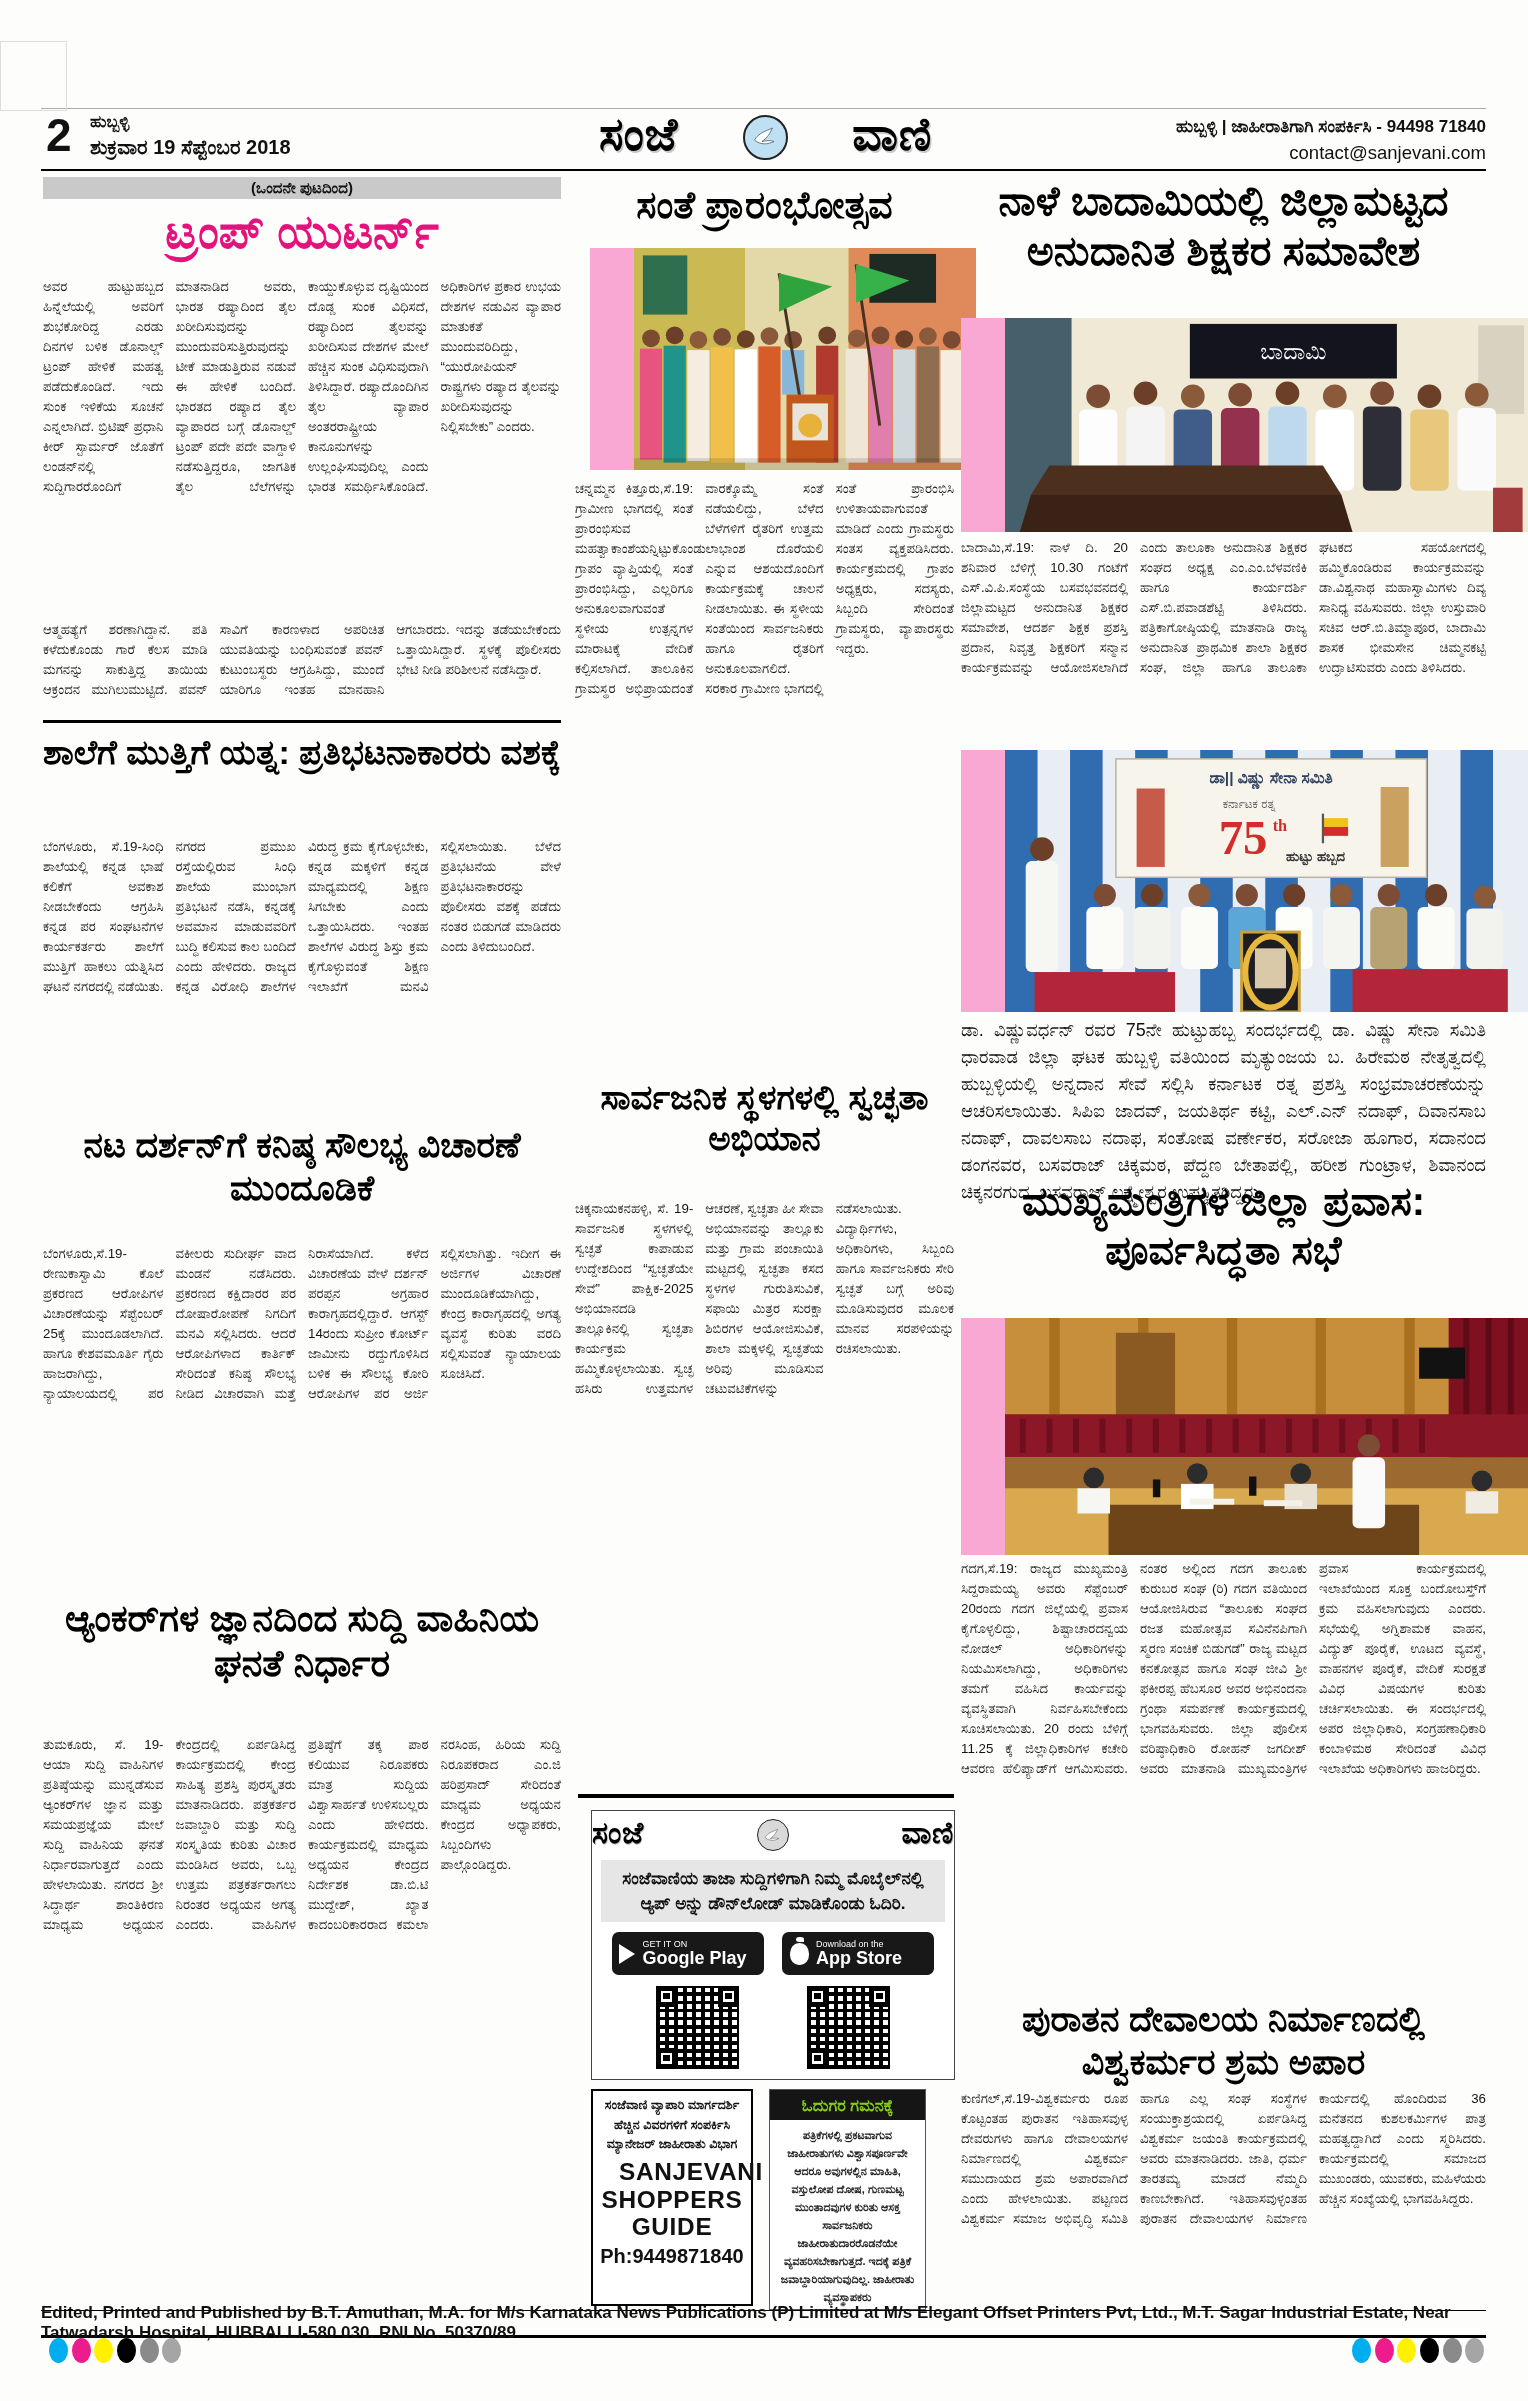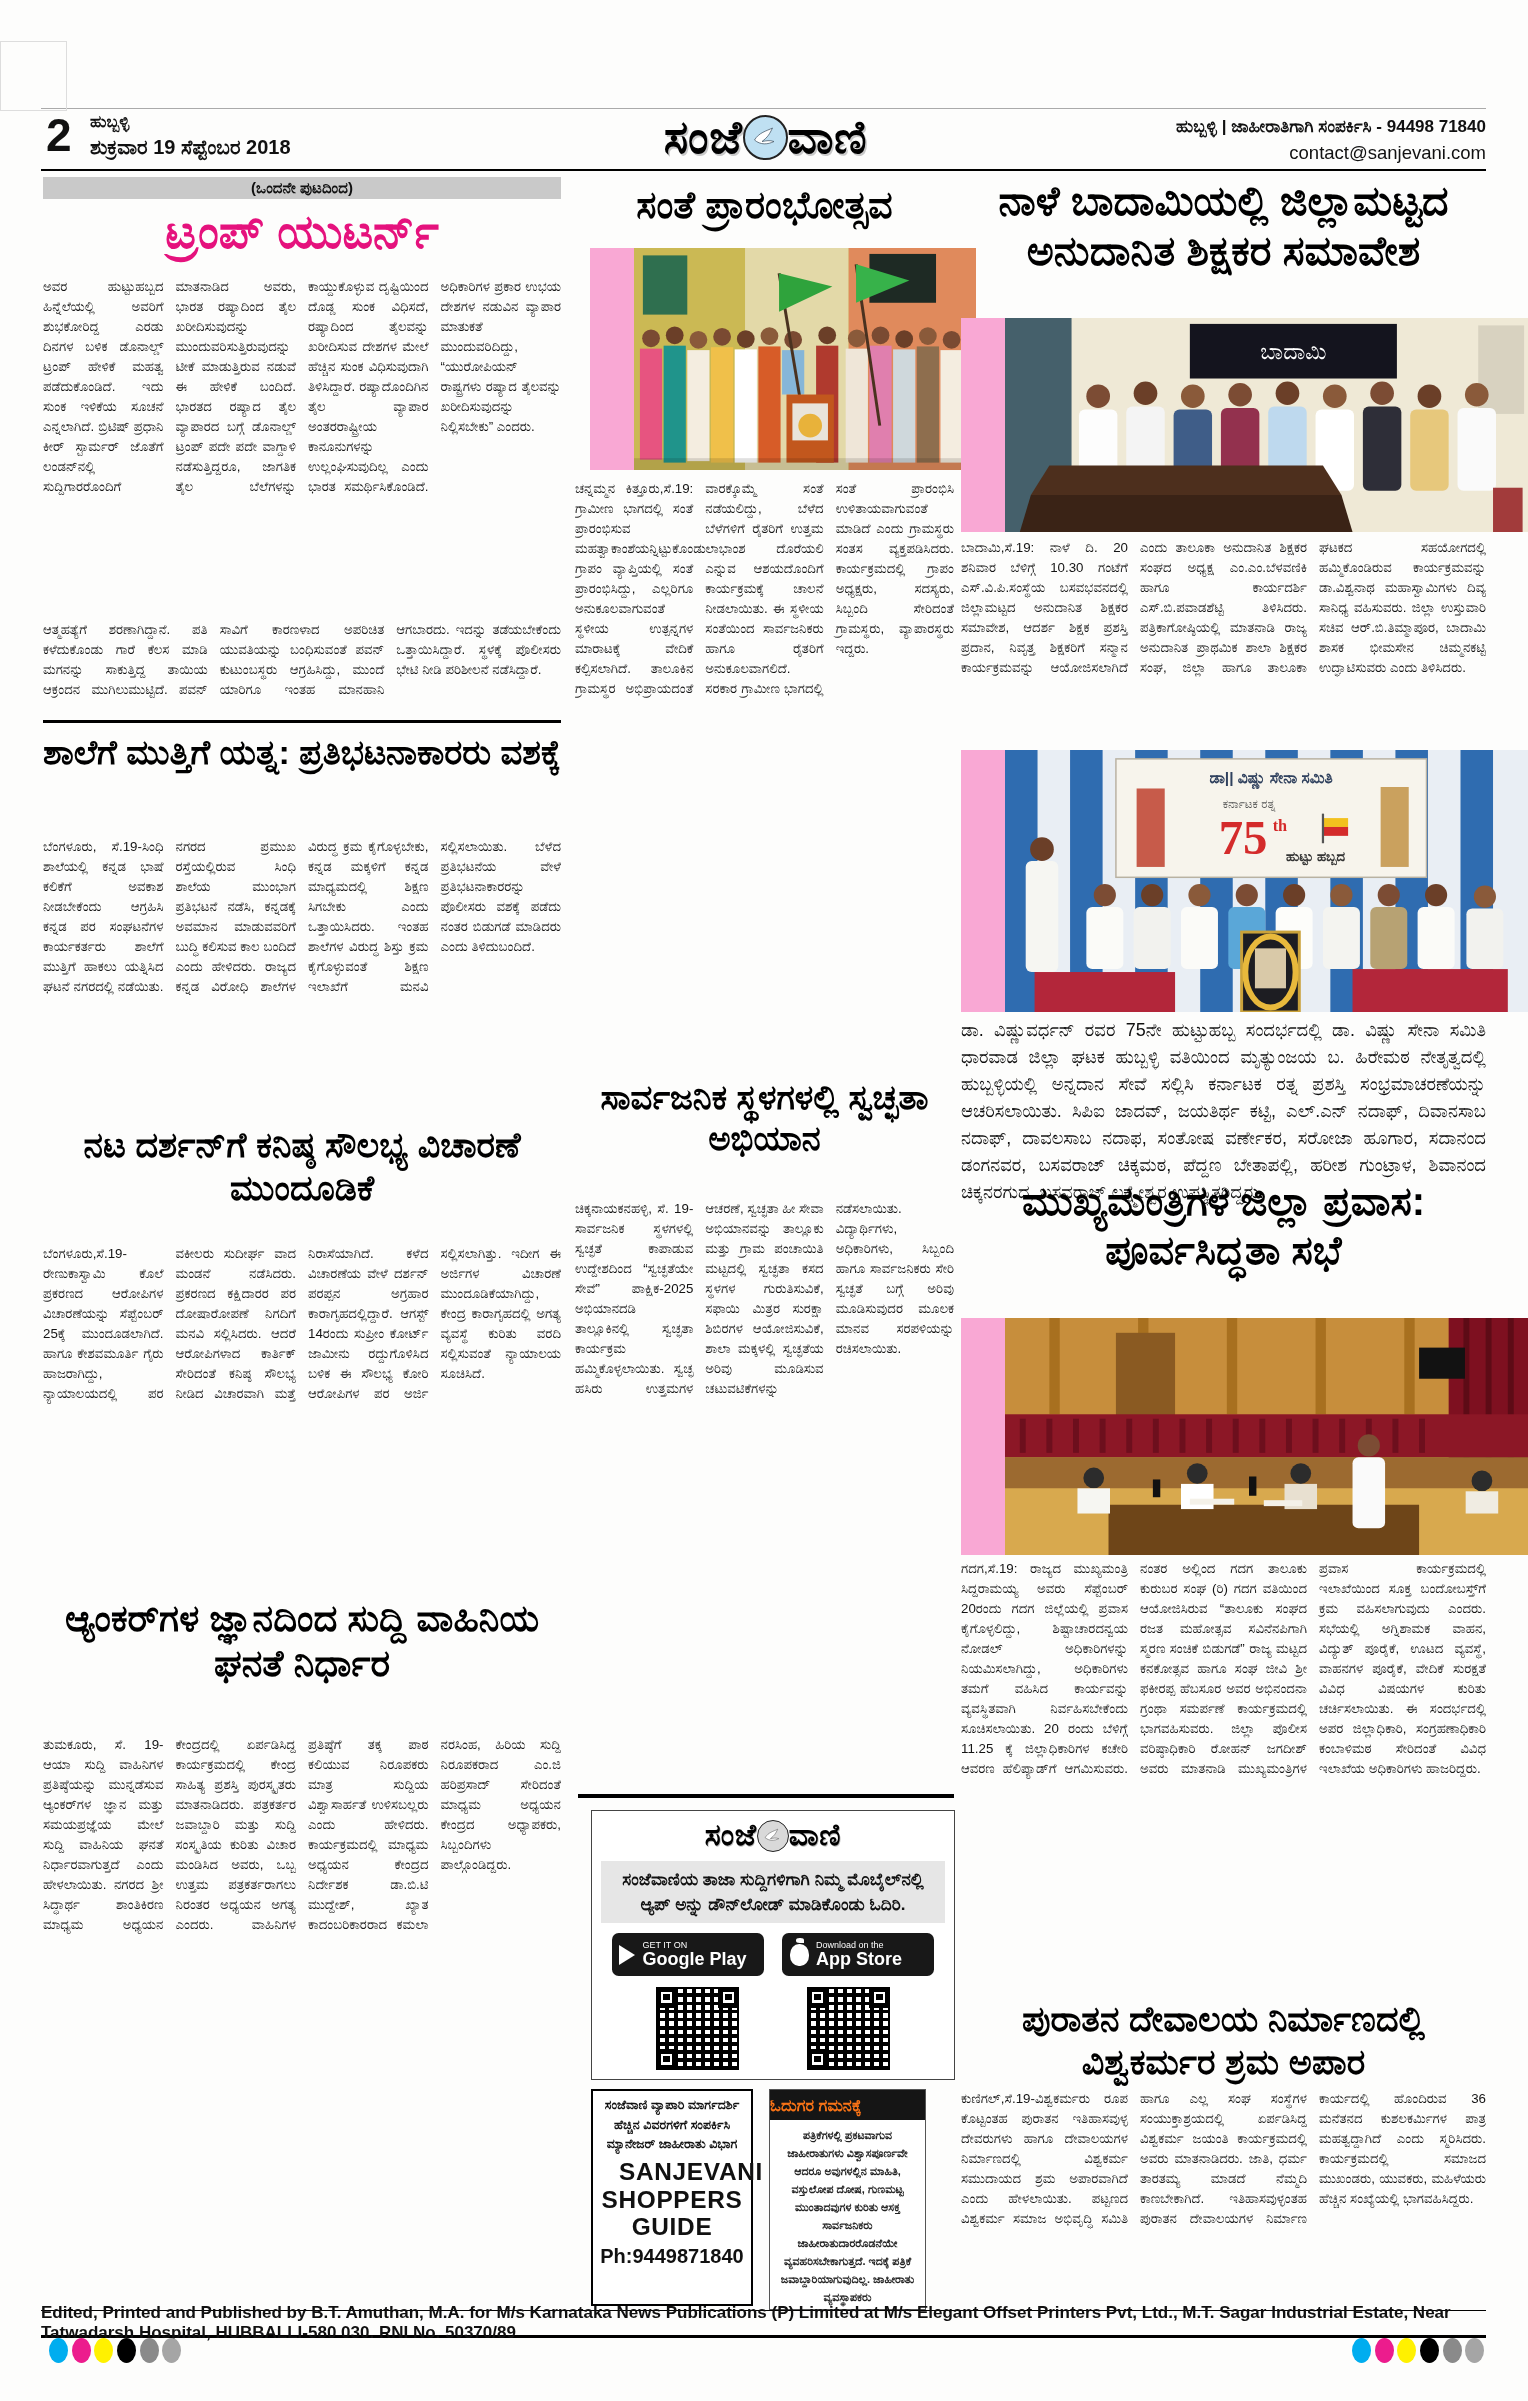--- a/index.html
+++ b/index.html
@@ -10,21 +10,21 @@
            column-gap:12px;column-fill:balance;overflow:hidden;}
   .cols3{column-count:3;} .cols4{column-count:4;}
   .hl{font-weight:bold;text-align:center;color:#000;line-height:1.22;}
   .pinkhl{color:#e5127d;}
   .graybar{background:#c9c9c9;text-align:center;font-weight:bold;font-size:15px;line-height:22px;}
   .rule{background:#000;}
   .thinline{background:#aaa;}
   .photo{overflow:hidden;background:#f9a8d4;padding-left:44px;}
   .photo svg{display:block;}
   .caption{font-size:18px;line-height:27px;text-align:justify;color:#101010;}
-  .masthead{display:flex;align-items:center;justify-content:center;}
+  .masthead{display:flex;align-items:center;justify-content:space-between;gap:6px;font-family:Liberation Mono, monospace;}
   .masthead .mword{font-weight:bold;font-size:46px;letter-spacing:0.7px;color:#000;
                    text-shadow:1.5px 1.5px 0 #c9c9c9;}
   .logo-circle{border-radius:50%;background:#bfe0f2;border:2.2px solid #222;display:flex;
                align-items:center;justify-content:center;}
   .hdr-small{font-weight:bold;}
   .footerbar{border-top:1.5px solid #000;border-bottom:3px solid #000;display:flex;
              align-items:center;justify-content:center;font-weight:bold;font-size:17px;}
   .dots{display:flex;gap:3.7px;}
   .dot{width:19px;height:25px;border-radius:50%;}
   .adbox{border:2.2px solid #000;background:#fff;text-align:center;}
@@ -40,22 +40,22 @@
   .apple{width:19px;height:22px;background:#fff;border-radius:48% 48% 46% 46%;position:relative;}
   .apple:before{content:"";position:absolute;width:7.4px;height:4.4px;background:#fff;
                 top:-5.2px;left:6.7px;border-radius:50% 50% 0 50%;}
   .qr{width:83px;height:83px;position:relative;background:
       repeating-linear-gradient(0deg,#000 0 3.7px,rgba(255,255,255,0) 3.7px 8.1px),
       repeating-linear-gradient(90deg,#000 0 3.7px,#fff 3.7px 9px);}
   .qr i{position:absolute;width:21px;height:21px;background:#fff;border:5.2px solid #000;
         box-sizing:border-box;}
   .qr i:after{content:"";position:absolute;inset:2.2px;background:#000;}
   .qr .tl{top:0;left:0;} .qr .tr{top:0;right:0;} .qr .bl{bottom:0;left:0;}
-  .readers-title{background:#151515;color:#f97316;font-weight:bold;font-size:16.3px;line-height:30px;
-                 text-align:left;}
+  .readers-title{background:#151515;color:#84cc16;font-weight:bold;font-size:16.3px;line-height:30px;
+                 text-align:center;}
   .readers-body{font-size:11px;line-height:18px;font-weight:bold;text-align:center;padding:6px 7.4px;
                 color:#222;}
 </style>
 </head>
 <body>
 
 <div class="page">
 
   <div class="abs thinline" style="left:41px;top:108px;width:1445px;height:0.7px;"></div>
   <div class="abs" style="left:0;top:41px;width:65px;height:68px;border:0.7px solid #ddd;"></div>

